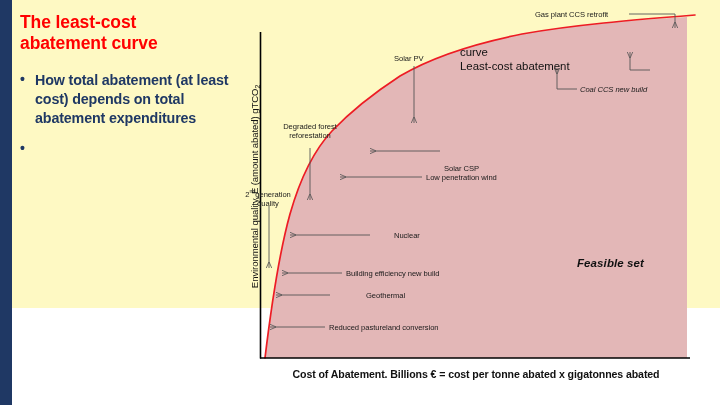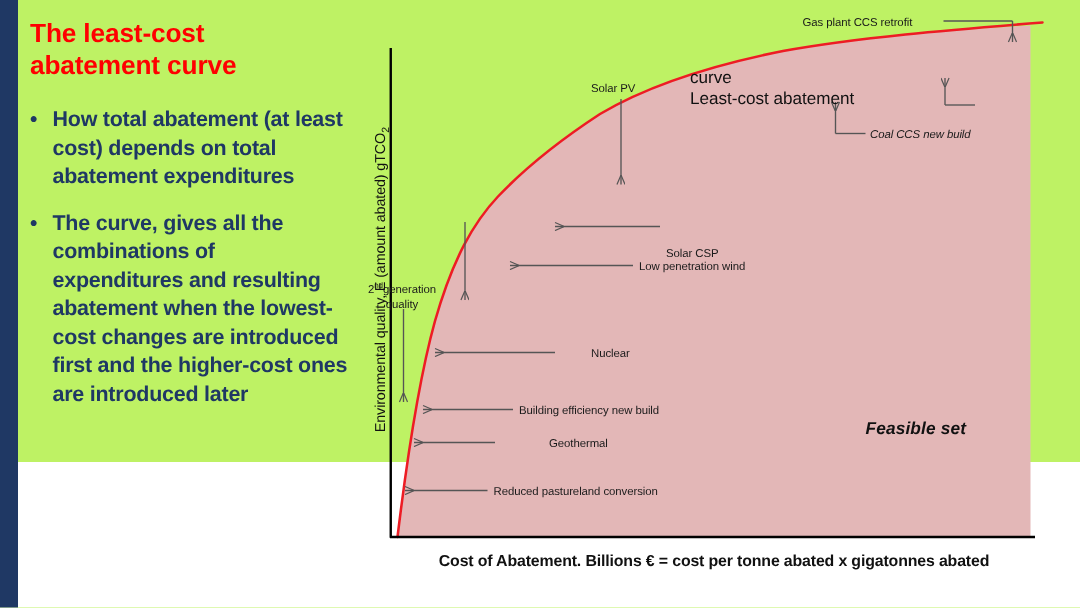--- a/index.html
+++ b/index.html
@@ -3,21 +3,21 @@
 <meta charset="utf-8">
 <style>
   html,body{margin:0;padding:0;}
   body{
     width:720px;height:405px;
     background:#ffffff;
     font-family:"Liberation Sans", sans-serif;
     overflow:hidden;
     position:relative;
   }
-  #slide{position:absolute;inset:0;width:720px;height:308px;background:#bef264;}
+  #slide{position:absolute;inset:0;width:720px;height:308px;background:#fef9c3;}
 
   
   .accent-bar{
     position:absolute;left:0;top:0;width:12px;height:405px;
     background:#1F3864;
   }
 
   
   .left-col{
     position:absolute;left:18px;top:8px;width:214px;height:380px;
@@ -106,21 +106,20 @@
       <div>abatement curve</div>
     </div>
 
     <ul class="bullet-list">
       <li class="bullet-item">
         <span class="dot">•</span>
         <span>How total abatement (at least cost) depends on total abatement expenditures</span>
       </li>
       <li class="bullet-item">
         <span class="dot">•</span>
-        <span>The curve, gives all the combinations of expenditures and resulting abatement when the lowest-cost changes are introduced first and the higher-cost ones are introduced later</span>
       </li>
     </ul>
   </div>
 
   <div class="chart-wrap">
 
     <svg class="chart-svg" width="488" height="405" viewBox="0 0 488 405">
       <defs>
         <marker id="arrL" markerWidth="8" markerHeight="8" refX="7" refY="3" orient="auto" markerUnits="strokeWidth">
           <path d="M7,0 L0,3 L7,6" fill="none" stroke="#555" stroke-width="0.9"></path>
@@ -200,28 +199,32 @@
     <div class="ylab">
       <span>Environmental quality, E (amount abated) gTCO</span><sub>2</sub>
     </div>
     <div class="xlab">Cost of Abatement.  Billions € = cost per tonne abated x gigatonnes abated</div>
 
     <div class="curve-label" style="left:228px;top:46px;">
       <div>curve</div>
       <div>Least-cost abatement</div>
     </div>
 
-    <div class="feasible" style="left:345px;top:257px;margin-top:23px;">Feasible set</div>
+    <div class="feasible" style="left:345px;top:257px;">Feasible set</div>
 
     <div class="ann" style="left:303px;top:10px;">Gas plant CCS retrofit</div>
     <div class="ann" style="left:348px;top:85px;font-style:italic;">Coal CCS new build</div>
     <div class="ann" style="left:162px;top:54px;">Solar PV</div>
     <div class="ann" style="left:212px;top:164px;">Solar CSP</div>
     <div class="ann" style="left:194px;top:173px;">Low penetration wind</div>
 
+    <div class="ann ctr" style="left:22px;top:122px;width:112px;">
+      <div>Degraded forest</div>
+      <div>reforestation</div>
+    </div>
 
     <div class="ann ctr" style="left:-2px;top:188px;width:76px;">
       <div><span>2</span><sup>nd</sup>generation</div>
       <div>quality</div>
     </div>
 
     <div class="ann" style="left:142px;top:231px;padding-left:20px;">Nuclear</div>
     <div class="ann" style="left:114px;top:269px;">Building efficiency new build</div>
     <div class="ann" style="left:102px;top:291px;margin-left:32px;">Geothermal</div>
     <div class="ann" style="left:97px;top:323px;">Reduced pastureland conversion</div>

